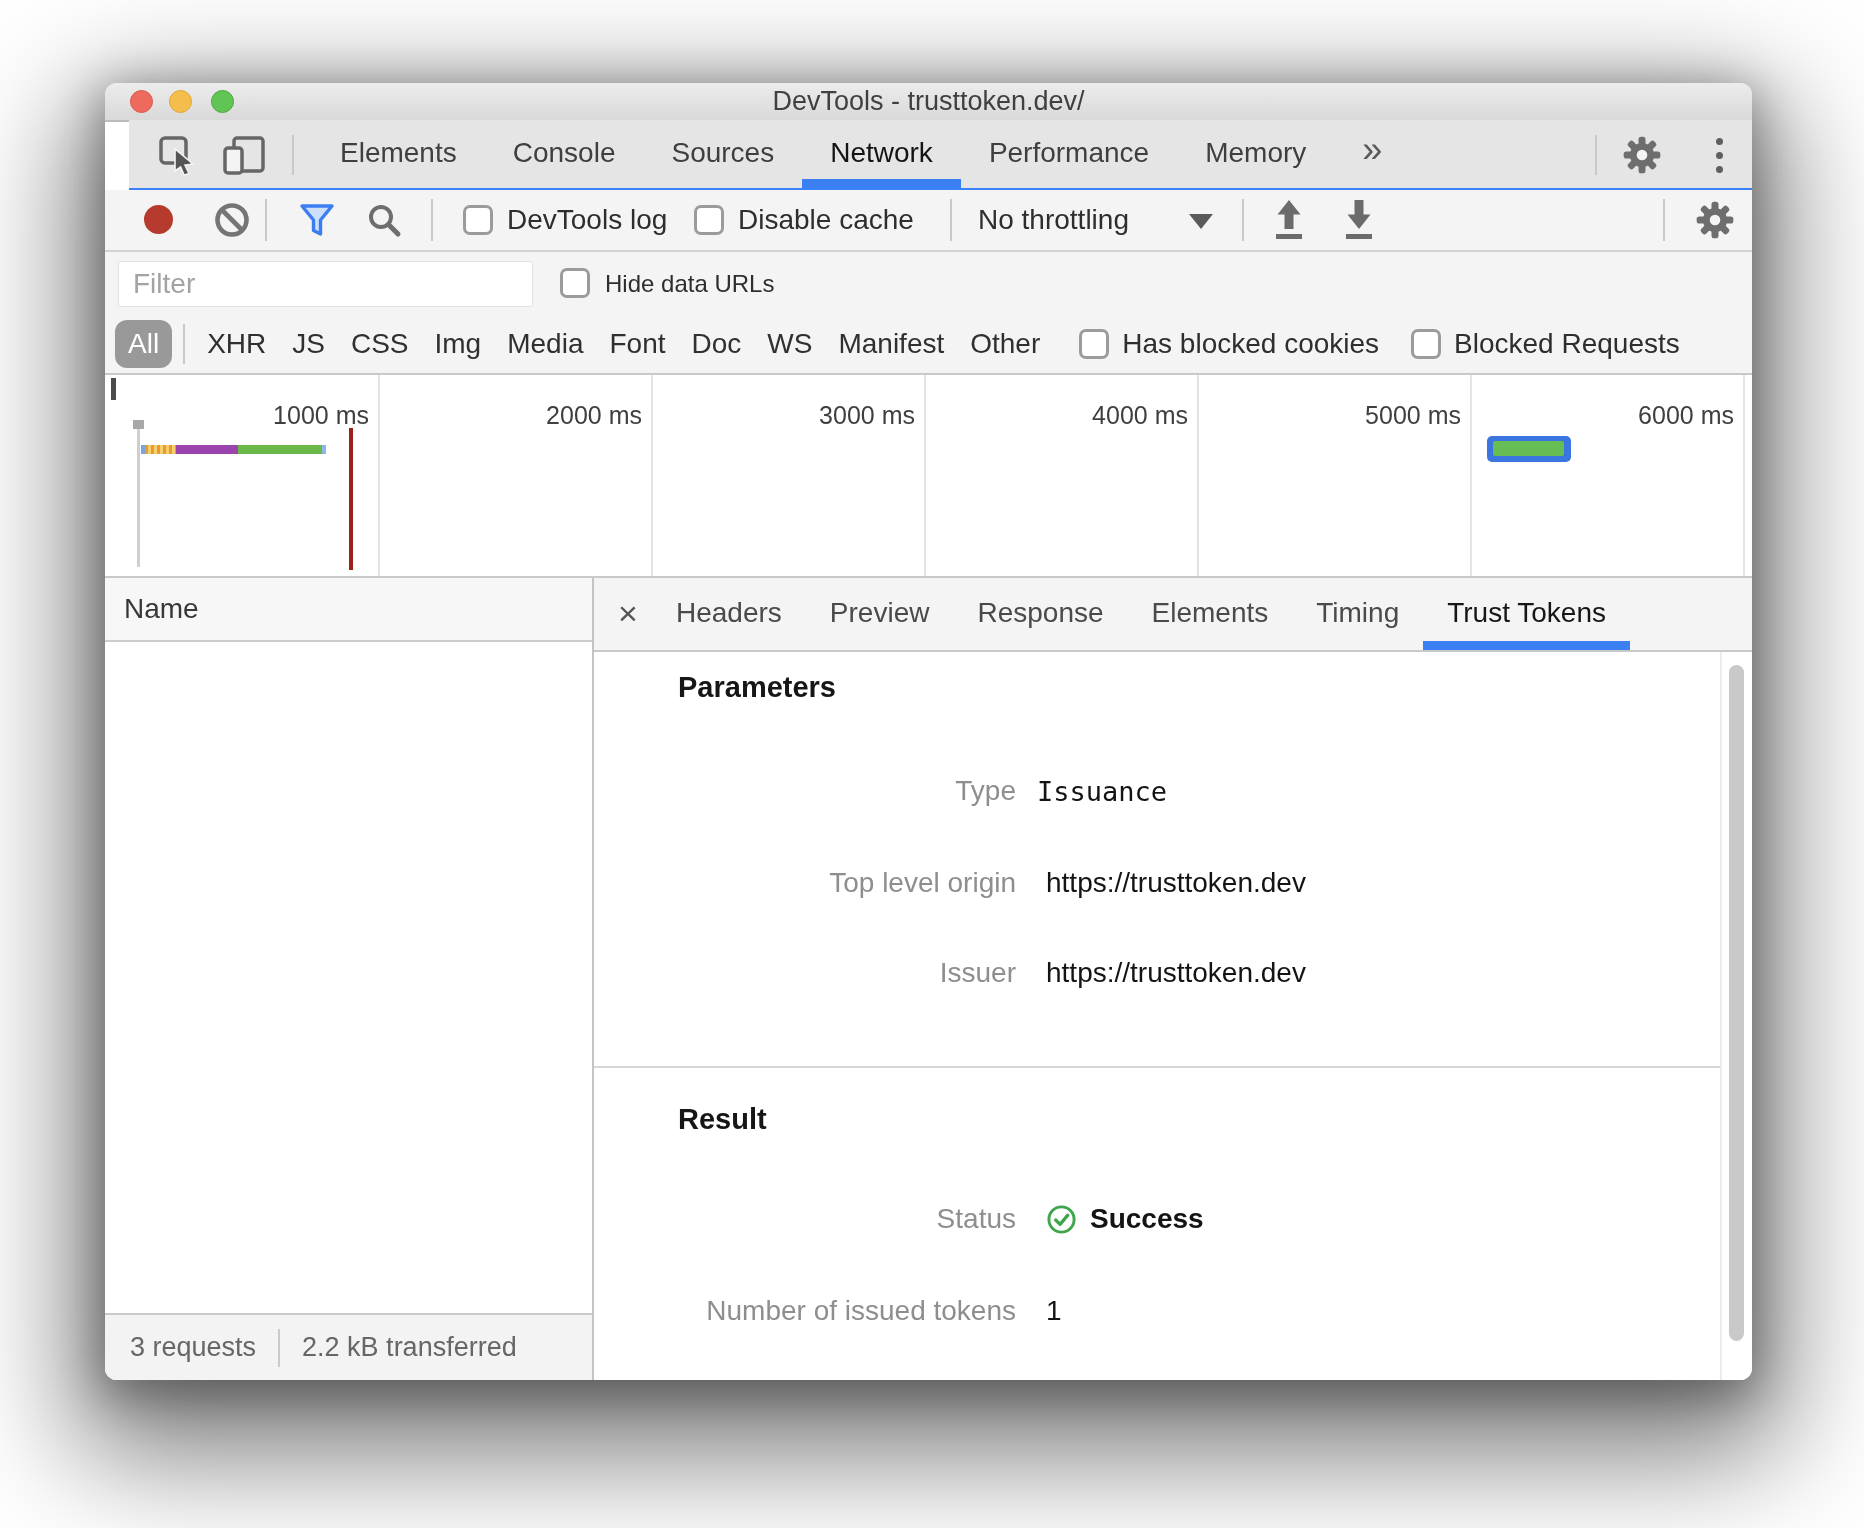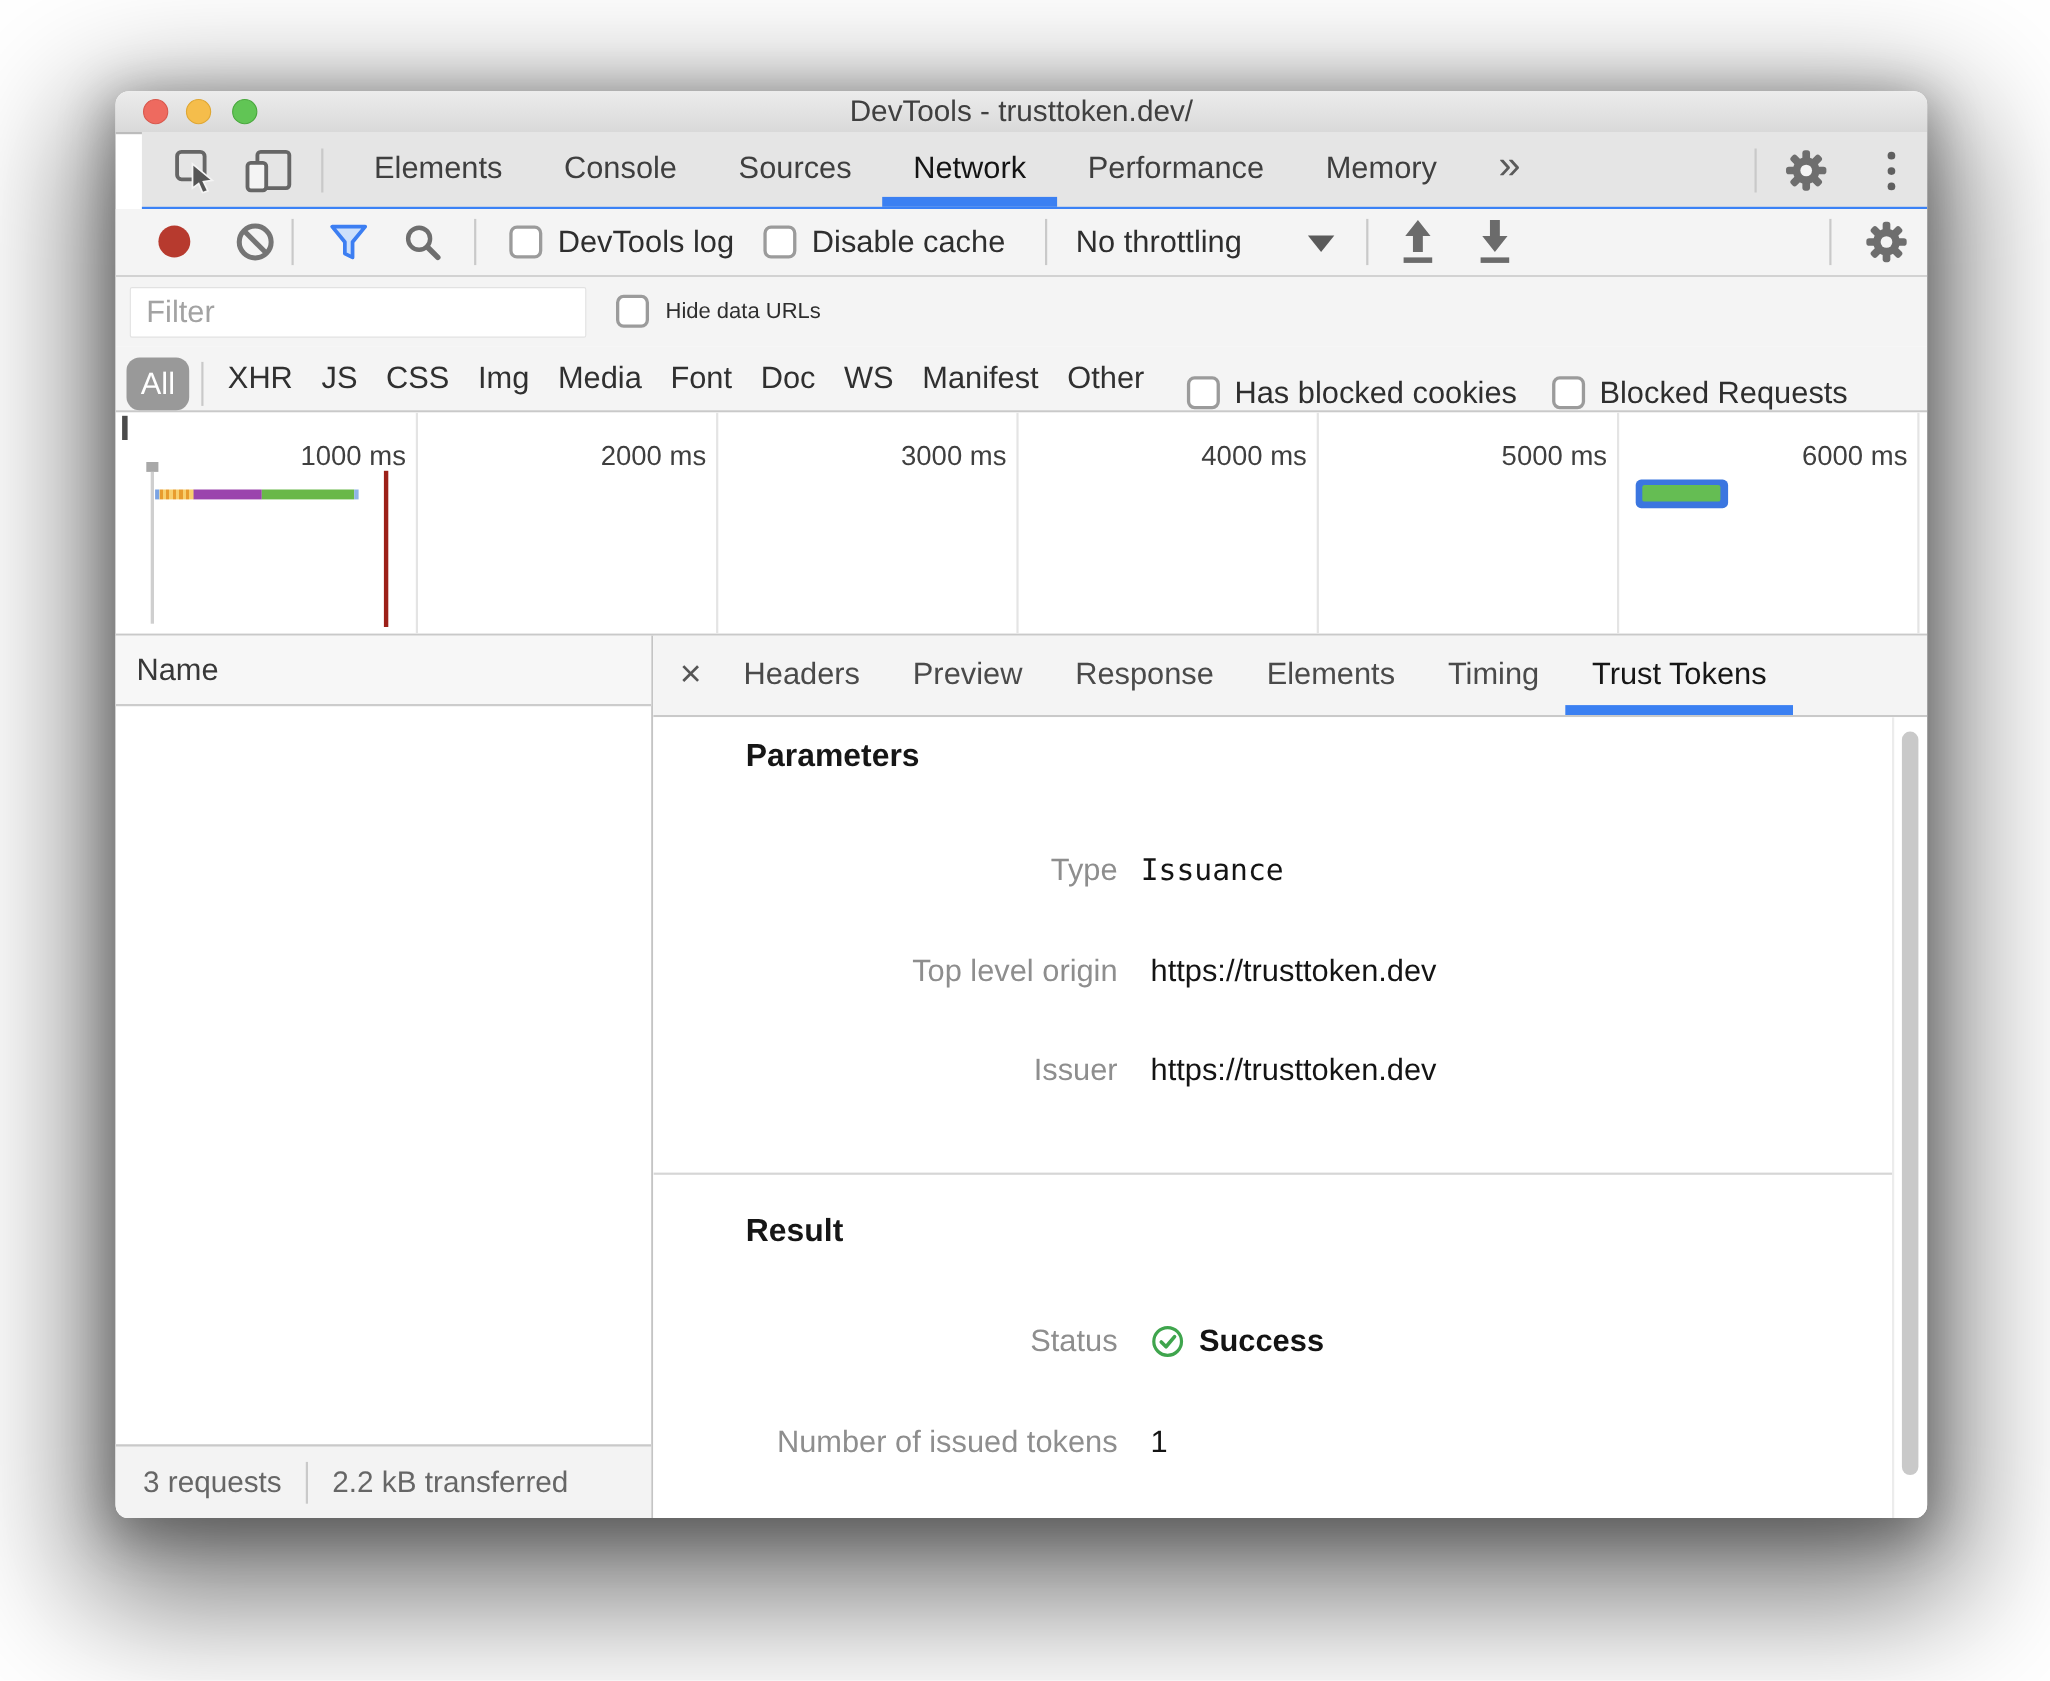--- a/index.html
+++ b/index.html
@@ -72,25 +72,25 @@
   
   .filterrow{position:absolute;left:0;top:169px;right:0;height:63px;background:#f4f4f4;}
   .filter-input{
     position:absolute;left:13px;top:9px;width:415px;height:46px;background:#fff;
     border:1px solid #e2e2e2;border-radius:2px;font-size:28px;color:#333;
     padding:0 0 0 14px;outline:none;box-sizing:border-box;
     font-family:"Liberation Sans","DejaVu Sans",sans-serif;
   }
   .filter-input::placeholder{color:#a3a3a3;}
   .filterrow .cb{position:absolute;left:455px;top:16px;}
-  .filterrow .tlabel{position:absolute;left:500px;line-height:63px;font-size:20px;color:#2e2e2e;}
+  .filterrow .tlabel{position:absolute;left:500px;line-height:63px;font-size:24px;color:#2e2e2e;}
   
   .chipsrow{
     position:absolute;left:0;top:232px;right:0;height:58px;background:#f4f4f4;
-    border-bottom:2px solid #c9c9c9;display:flex;align-items:flex-end;padding-left:10px;
+    border-bottom:2px solid #c9c9c9;display:flex;align-items:center;padding-left:10px;
   }
   .chips-host{display:contents;}
   .chip{padding:0 13px;font-size:28px;color:#303030;line-height:58px;white-space:nowrap;}
   .chip.selected{
     background:#999;color:#fff;border-radius:12px;line-height:48px;height:48px;
     margin-right:22px;position:relative;
   }
   .chip.selected::after{
     content:'';position:absolute;right:-13px;top:4px;height:40px;width:2px;background:#c9c9c9;
   }

